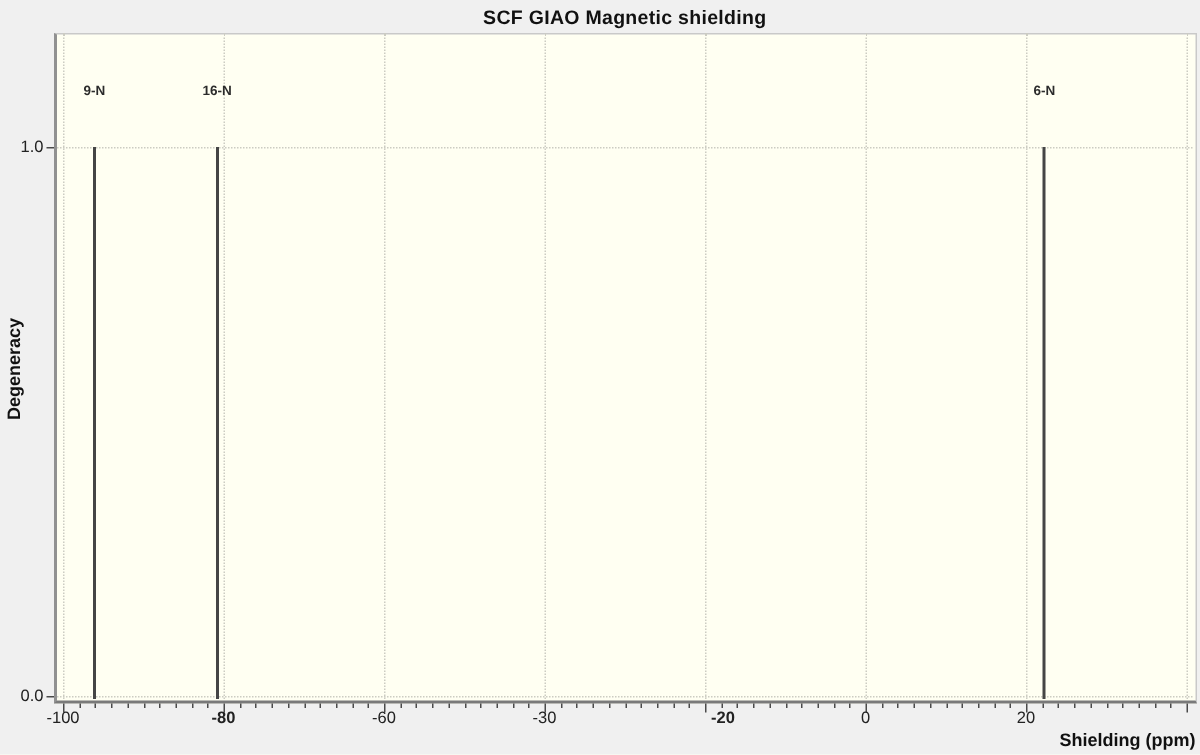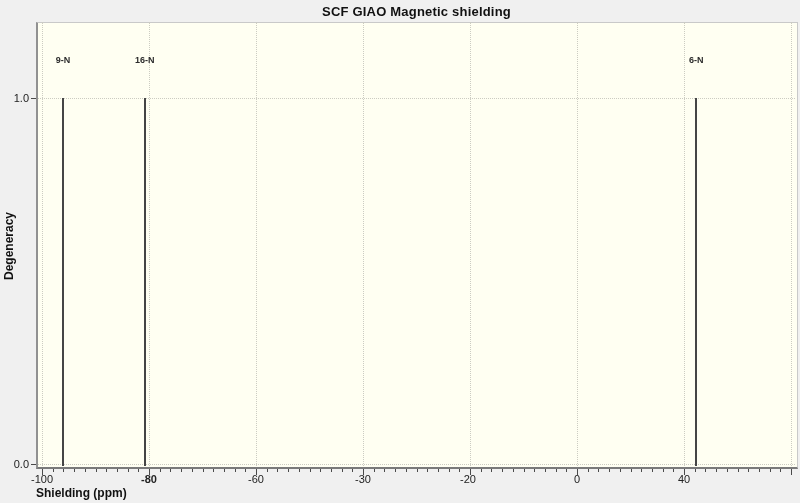--- a/index.html
+++ b/index.html
@@ -36,21 +36,21 @@
   .x-tick-label{
     position:absolute;top:473px;transform:translateX(-50%);
     font-size:11px;color:#222;white-space:nowrap;
   }
   .y-tick{position:absolute;height:1px;width:5px;background:#4a4a4a;left:31px;}
   .y-tick-label{
     position:absolute;left:0;width:29px;text-align:right;
     font-size:11px;color:#222;
   }
   .x-axis-title{
-    position:absolute;left:36px;top:486px;width:761px;text-align:left;
+    position:absolute;left:36px;top:486px;width:761px;text-align:right;
     font-size:12px;font-weight:bold;color:#111;
   }
   .y-axis-title{
     position:absolute;left:-31px;top:239px;width:80px;text-align:center;
     transform:rotate(-90deg);
     font-size:12px;font-weight:bold;color:#111;
     transform-origin:center center;
   }
 </style>
 </head>
@@ -140,23 +140,23 @@
       <div class="x-tick" style="left: 737.5px; height: 3px;"></div>
       <div class="x-tick" style="left: 748.2px; height: 3px;"></div>
       <div class="x-tick" style="left: 758.9px; height: 3px;"></div>
       <div class="x-tick" style="left: 769.6px; height: 3px;"></div>
       <div class="x-tick" style="left: 780.3px; height: 3px;"></div>
       <div class="x-tick" style="left: 791px; height: 6px;"></div>
       <div class="x-tick-label" style="left: 42px;">-100</div>
       <div class="x-tick-label" style="left: 149px; font-weight: bold;">-80</div>
       <div class="x-tick-label" style="left: 256px;">-60</div>
       <div class="x-tick-label" style="left: 363px;">-30</div>
-      <div class="x-tick-label" style="left: 468px;">-20</div>
+      <div class="x-tick-label" style="left: 482px; font-weight: bold;">-20</div>
       <div class="x-tick-label" style="left: 577px;">0</div>
-      <div class="x-tick-label" style="left: 684px;">40</div>
+      <div class="x-tick-label" style="left: 684px;">20</div>
       <div class="x-tick-label" style="left: 791px; margin-left: 26px;">40</div>
       <div class="y-tick" style="top: 463.5px;"></div>
       <div class="y-tick-label" style="top: 457.5px;">0.0</div>
       <div class="y-tick" style="top: 98px;"></div>
       <div class="y-tick-label" style="top: 92px;">1.0</div>
       <div class="peak-line" style="left: 61.9px; top: 98px; height: 368px;"></div>
       <div class="peak-label" style="left: 62.9px;">9-N</div>
       <div class="peak-line" style="left: 143.7px; top: 98px; height: 368px;"></div>
       <div class="peak-label" style="left: 144.7px;">16-N</div>
       <div class="peak-line" style="left: 695.3px; top: 98px; height: 368px;"></div>

